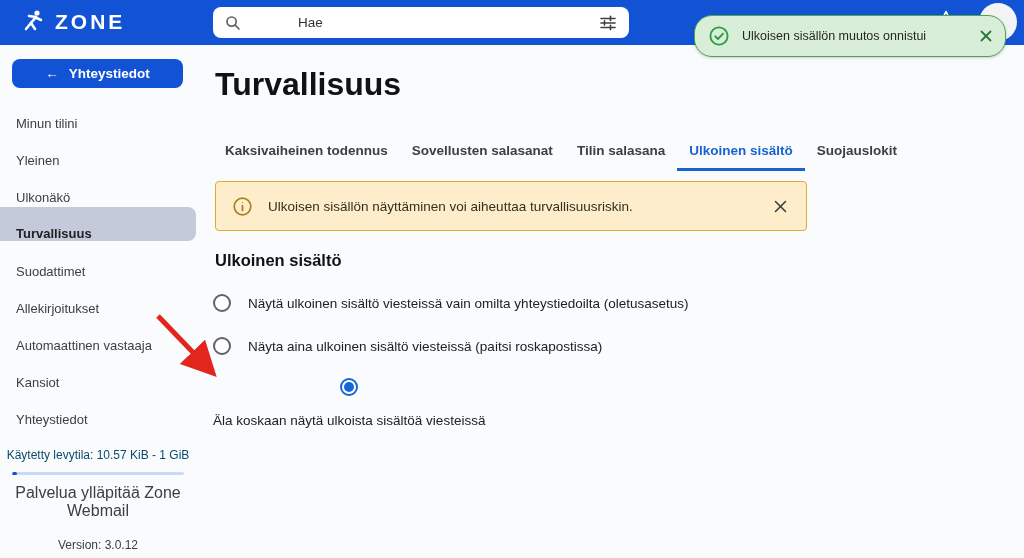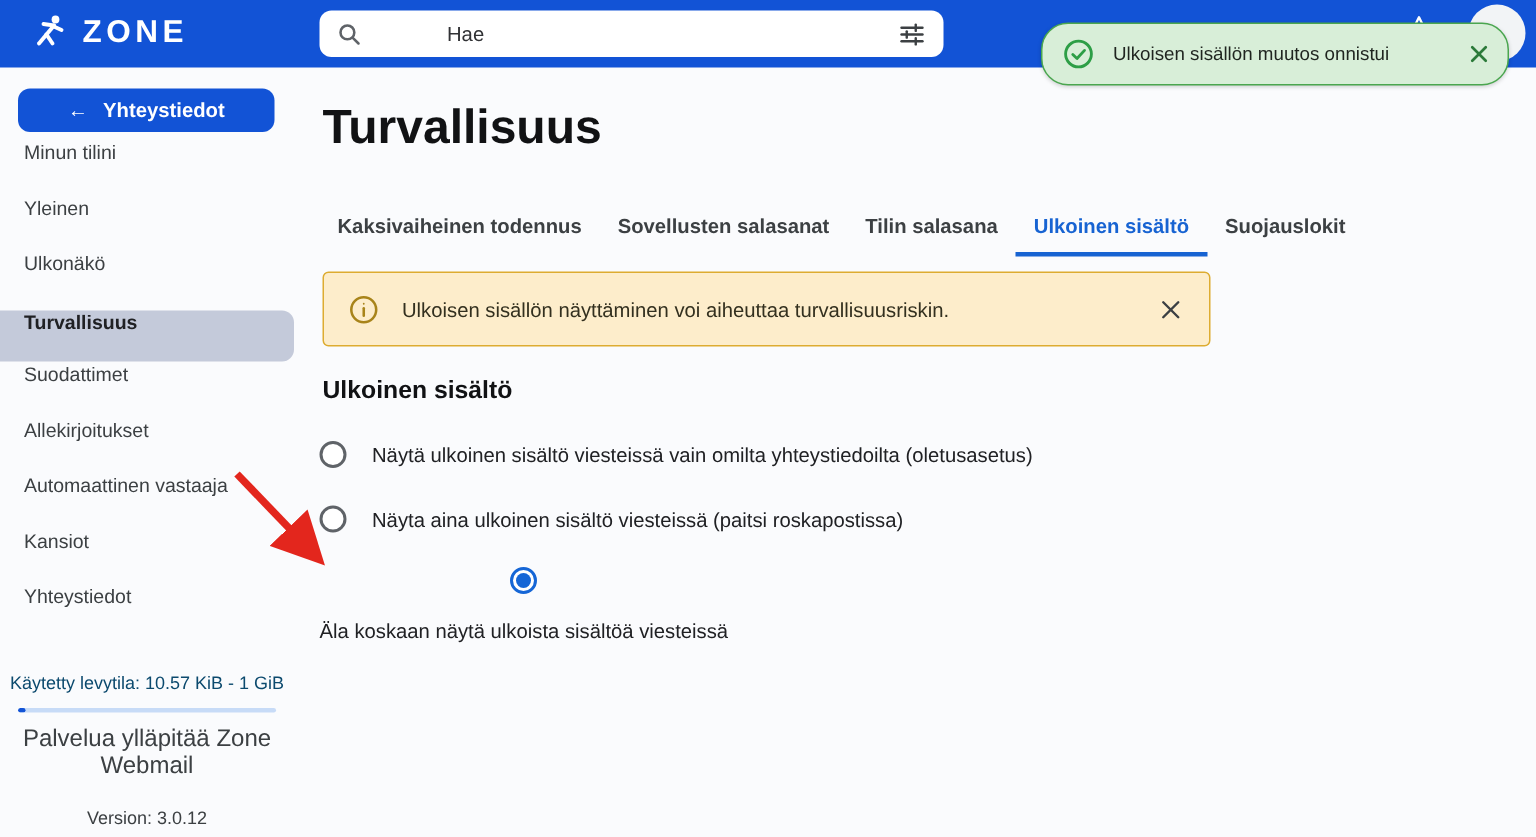--- a/index.html
+++ b/index.html
@@ -47,21 +47,21 @@
   
   .sidebar { position:absolute; left:0; top:45px; width:200px; height:513px; }
   .back-btn {
     position:absolute; left:12px; top:14px; width:171px; height:29px;
     background:#1253d6; color:#fff; border:none; border-radius:8px;
     font-size:13.5px; font-weight:700; font-family:"Liberation Sans", sans-serif;
     display:flex; align-items:center; justify-content:center; gap:10px; cursor:pointer;
   }
   .nav { position:absolute; left:0; top:49px; width:200px; }
   .nav-item {
-    height:37px; display:flex; align-items:flex-start; padding-left:16px;
+    height:37px; display:flex; align-items:flex-end; padding-left:16px;
     font-size:13px; color:#3c4043; cursor:pointer;
   }
   .nav-item.active {
     background:#c4cada; width:196px; border-radius:0 8px 8px 0;
     height:34px; margin:1.5px 0; color:#202124; font-weight:700;
   }
   .side-bottom { position:absolute; left:0; top:403px; width:196px; text-align:center; }
   .storage-text { font-size:12px; color:#0c4a6e; }
   .storage-bar {
     margin:10px 12px 0 12px; height:3px; background:#c7dbf7; border-radius:2px;

